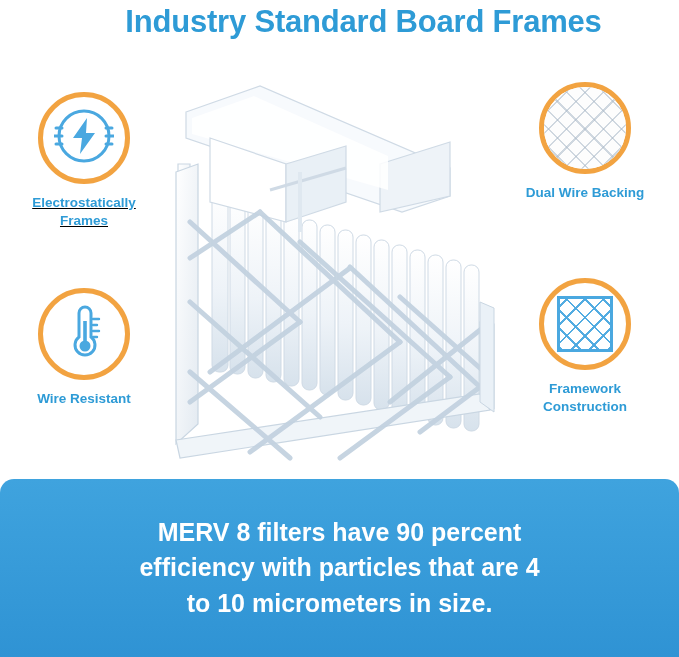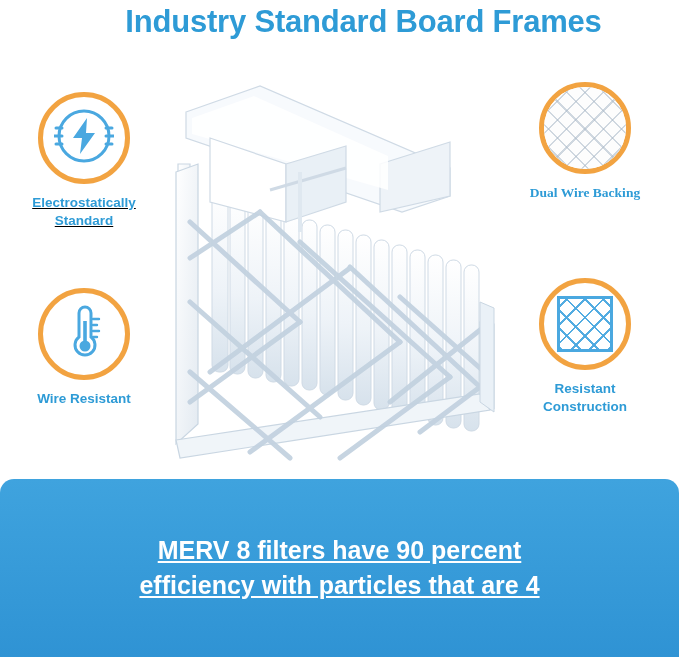--- a/index.html
+++ b/index.html
@@ -63,21 +63,21 @@
   .feature .caption {
     margin-top: 10px;
     font-size: 13.5px;
     font-weight: bold;
     color: #2e9bd6;
     line-height: 1.32;
   }
 
   .f-left1 { left: 4px;  top: 92px; text-decoration: underline; }
   .f-left2 { left: 4px;  top: 288px; }
-  .f-right1 { left: 505px; top: 82px; font-family: Liberation Serif, serif; }
+  .f-right1 { left: 505px; top: 82px; }
   .f-right2 { left: 505px; top: 278px; }
 
   
   .mesh {
     position: absolute;
     inset: -6px;
     background-color: #fdfdfd;
     background-image:
       repeating-linear-gradient(45deg, rgba(170,185,200,0.55) 0 1.6px, rgba(0,0,0,0) 1.6px 13px),
       repeating-linear-gradient(-45deg, rgba(170,185,200,0.55) 0 1.6px, rgba(0,0,0,0) 1.6px 13px);
@@ -116,21 +116,20 @@
     align-items: center;
     justify-content: center;
   }
   .banner-text {
     color: #ffffff;
     font-size: 25px;
     font-weight: bold;
     line-height: 1.42;
     text-align: center;
     padding: 0 28px;
-    text-decoration: underline;
   }
 </style>
 </head>
 <body>
 
 <div class="page">
 
   <div class="title">Industry Standard Board Frames</div>
 
   <div class="filter-art">
@@ -210,21 +209,21 @@
             <circle cx="30" cy="30" r="25" fill="none" stroke="#4aa8e0" stroke-width="3"></circle>
             <path d="M33 12 L19 32 L28 32 L26 48 L41 27 L32 27 Z" fill="#4aa8e0"></path>
             <path d="M8 22 L2 22 M8 30 L0 30 M8 38 L2 38" stroke="#4aa8e0" stroke-width="3" stroke-linecap="round"></path>
             <path d="M52 22 L58 22 M52 30 L60 30 M52 38 L58 38" stroke="#4aa8e0" stroke-width="3" stroke-linecap="round"></path>
           </svg>
         </span>
       </div>
     </div>
     <div class="caption">
       <div>Electrostatically</div>
-      <div>Standard</div>
+      <div>Frames</div>
     </div>
   </div>
 
   <div class="feature f-left2">
     <div class="ring">
       <div class="inner">
         <span>
           <svg width="58" height="58" viewBox="0 0 58 58" xmlns="http://www.w3.org/2000/svg">
             <path d="M24 10 a6 6 0 0 1 12 0 v24 a10 10 0 1 1 -12 0 Z" fill="none" stroke="#4aa8e0" stroke-width="3"></path>
             <circle cx="30" cy="43" r="5.5" fill="#4aa8e0"></circle>
@@ -248,25 +247,26 @@
     </div>
   </div>
 
   <div class="feature f-right2">
     <div class="ring">
       <div class="inner">
         <span class="blue-square"></span>
       </div>
     </div>
     <div class="caption">
-      <div>Resistant</div>
+      <div>Framework</div>
       <div>Construction</div>
     </div>
   </div>
 
   <div class="banner">
     <div class="banner-text">
       <div>MERV 8 filters have 90 percent</div>
       <div>efficiency with particles that are 4</div>
+      <div>to 10 micrometers in size.</div>
     </div>
   </div>
 
 </div>
 
 </body></html>

